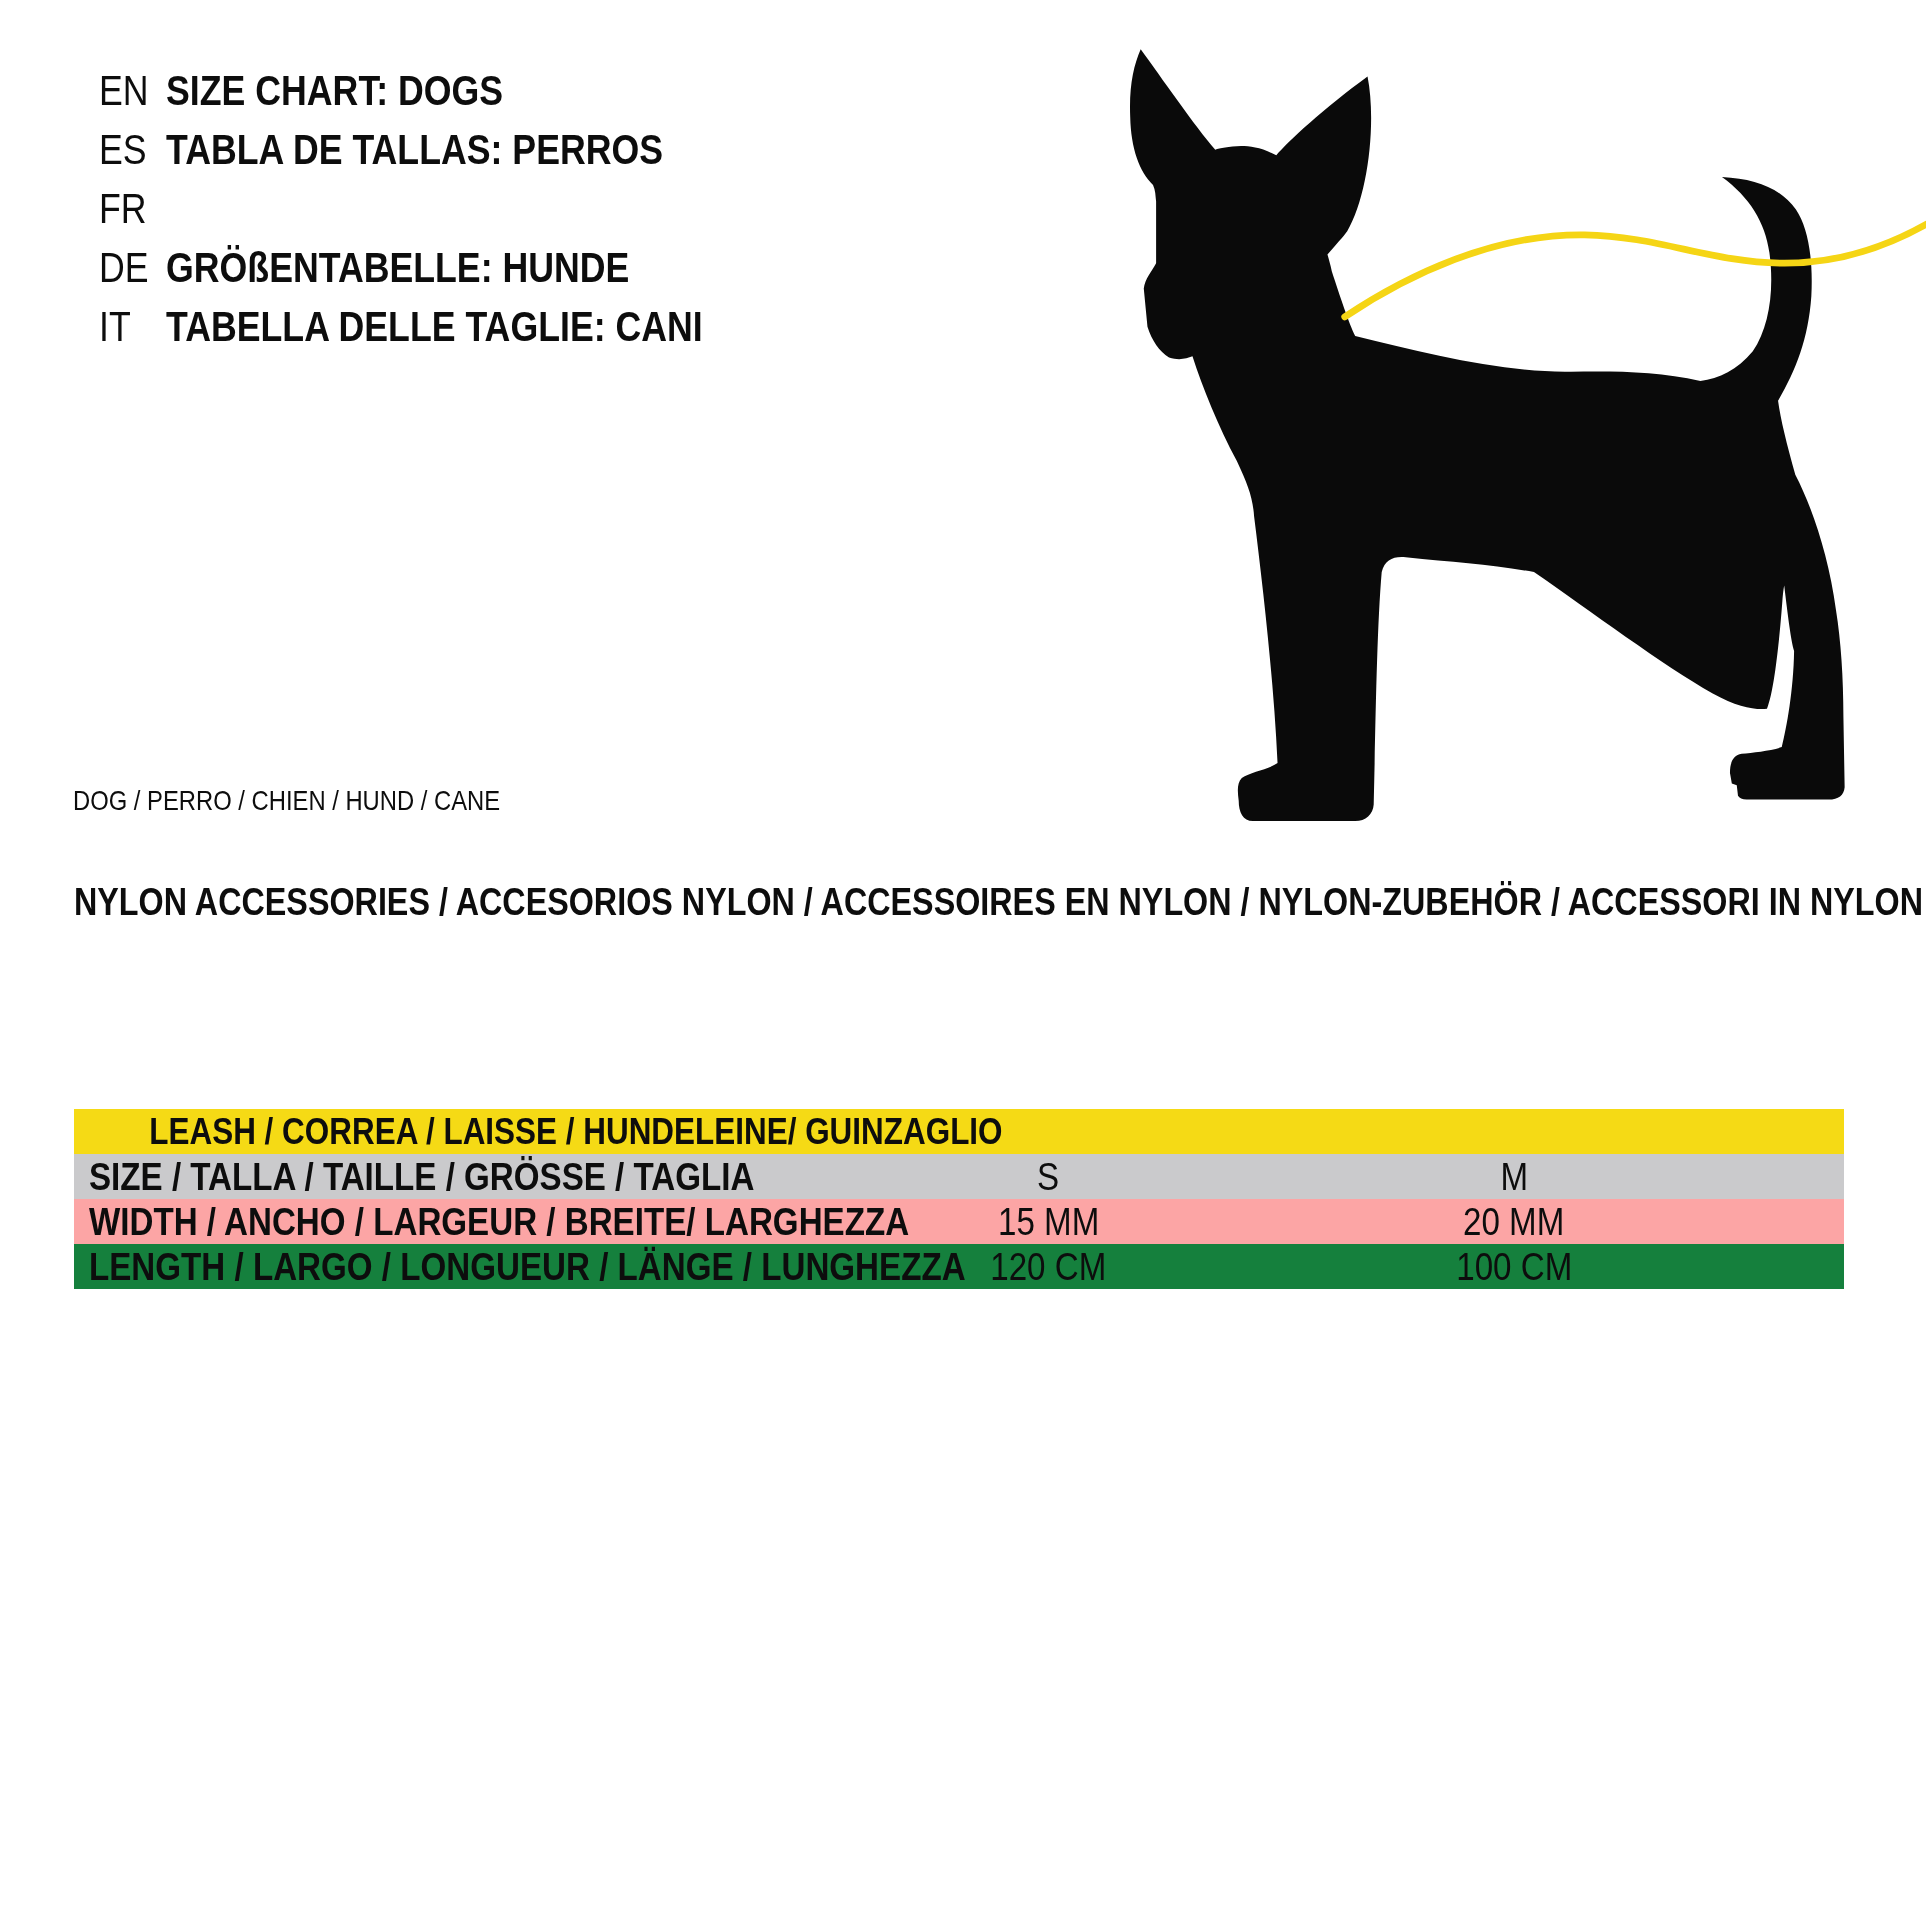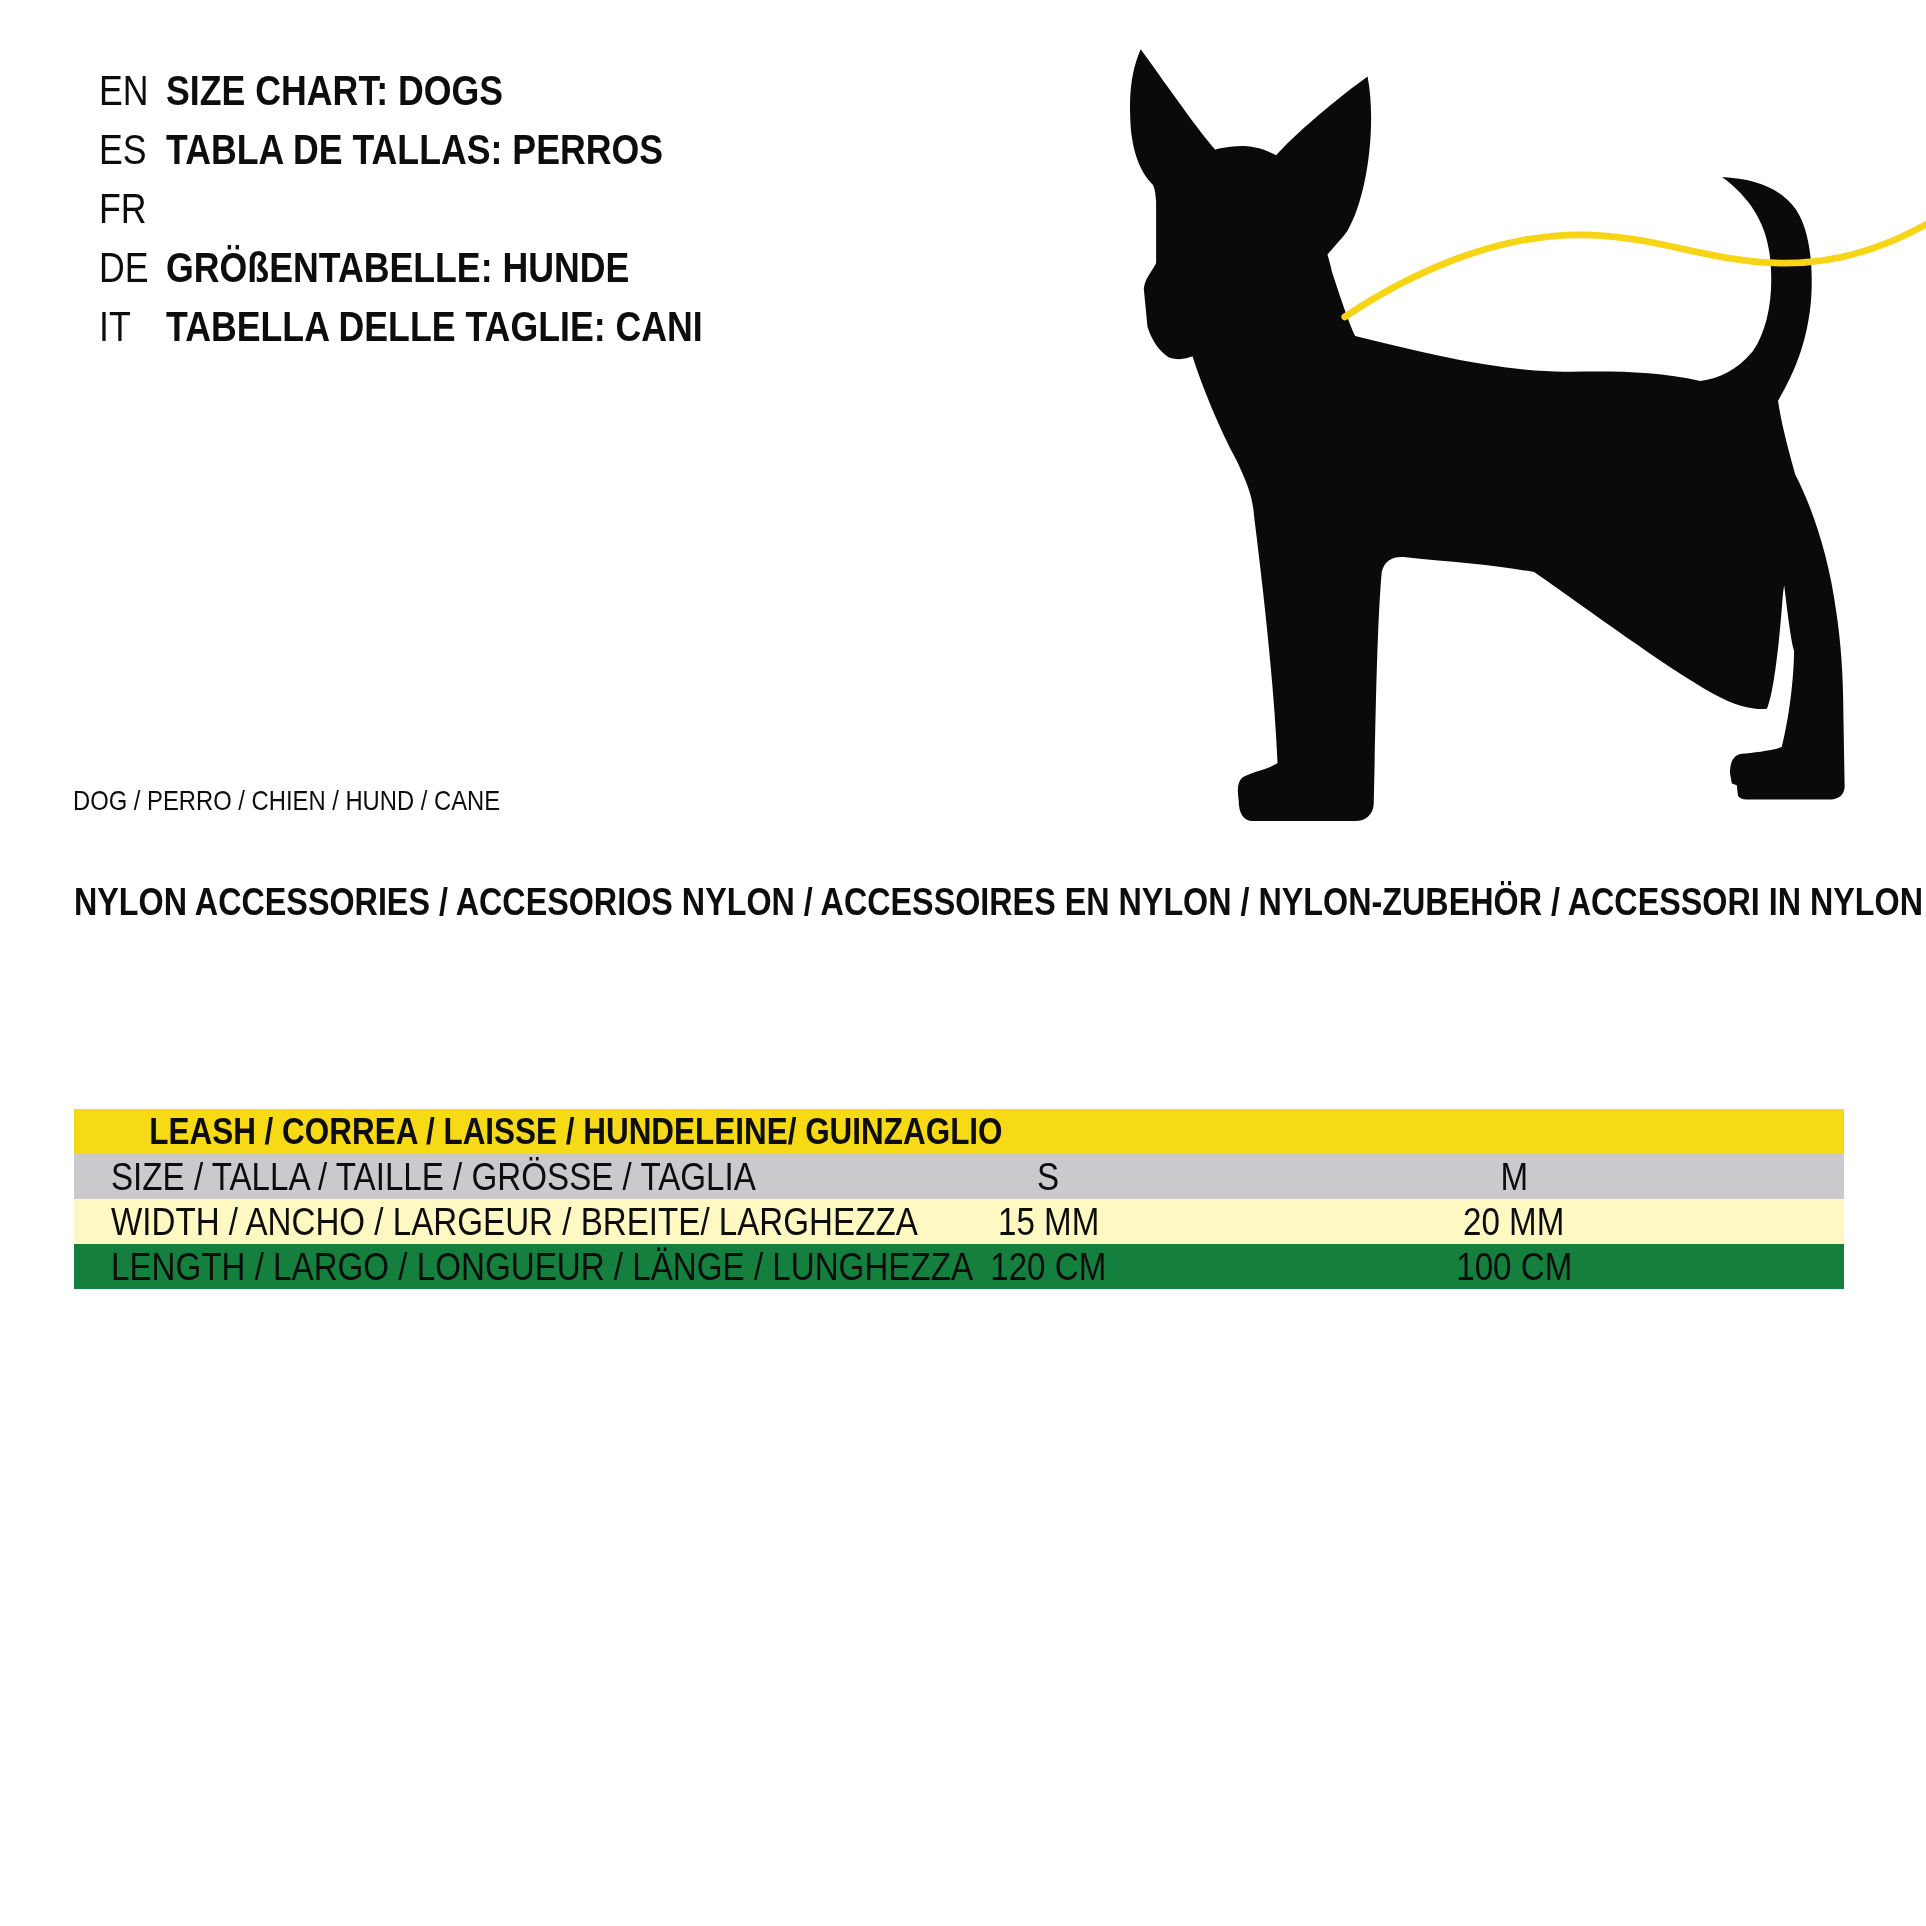--- a/index.html
+++ b/index.html
@@ -32,24 +32,24 @@
 
   
   .size-table { position: absolute; left: 74px; top: 1109px; width: 1770px; font-size: 39px; }
   .thead {
     height: 45px; background: #f5da15;
     display: flex; align-items: center; justify-content: flex-start;
     font-weight: bold; font-size: 37px;
   }
   .trow { height: 45px; display: flex; }
   .row-gray  { background: #cacacc; }
-  .row-white { background: #fef9c3; align-items: flex-end; }
+  .row-white { background: #fca5a5; align-items: flex-end; }
   .row-light { background: #15803d; }
   .cell { display: flex; align-items: center; }
-  .cell.label { width: 819px; padding-left: 37px; box-sizing: border-box; justify-content: flex-start; }
+  .cell.label { width: 819px; padding-left: 15px; box-sizing: border-box; justify-content: flex-start; font-weight: bold; }
   .cell.val   { width: 311px;  justify-content: center; }
   .cell.val.m { width: 620px; }
   .cell.spacer { flex: 1; }
 </style>
 </head>
 <body>
 
 <div class="page">
 
   <section class="langs">

